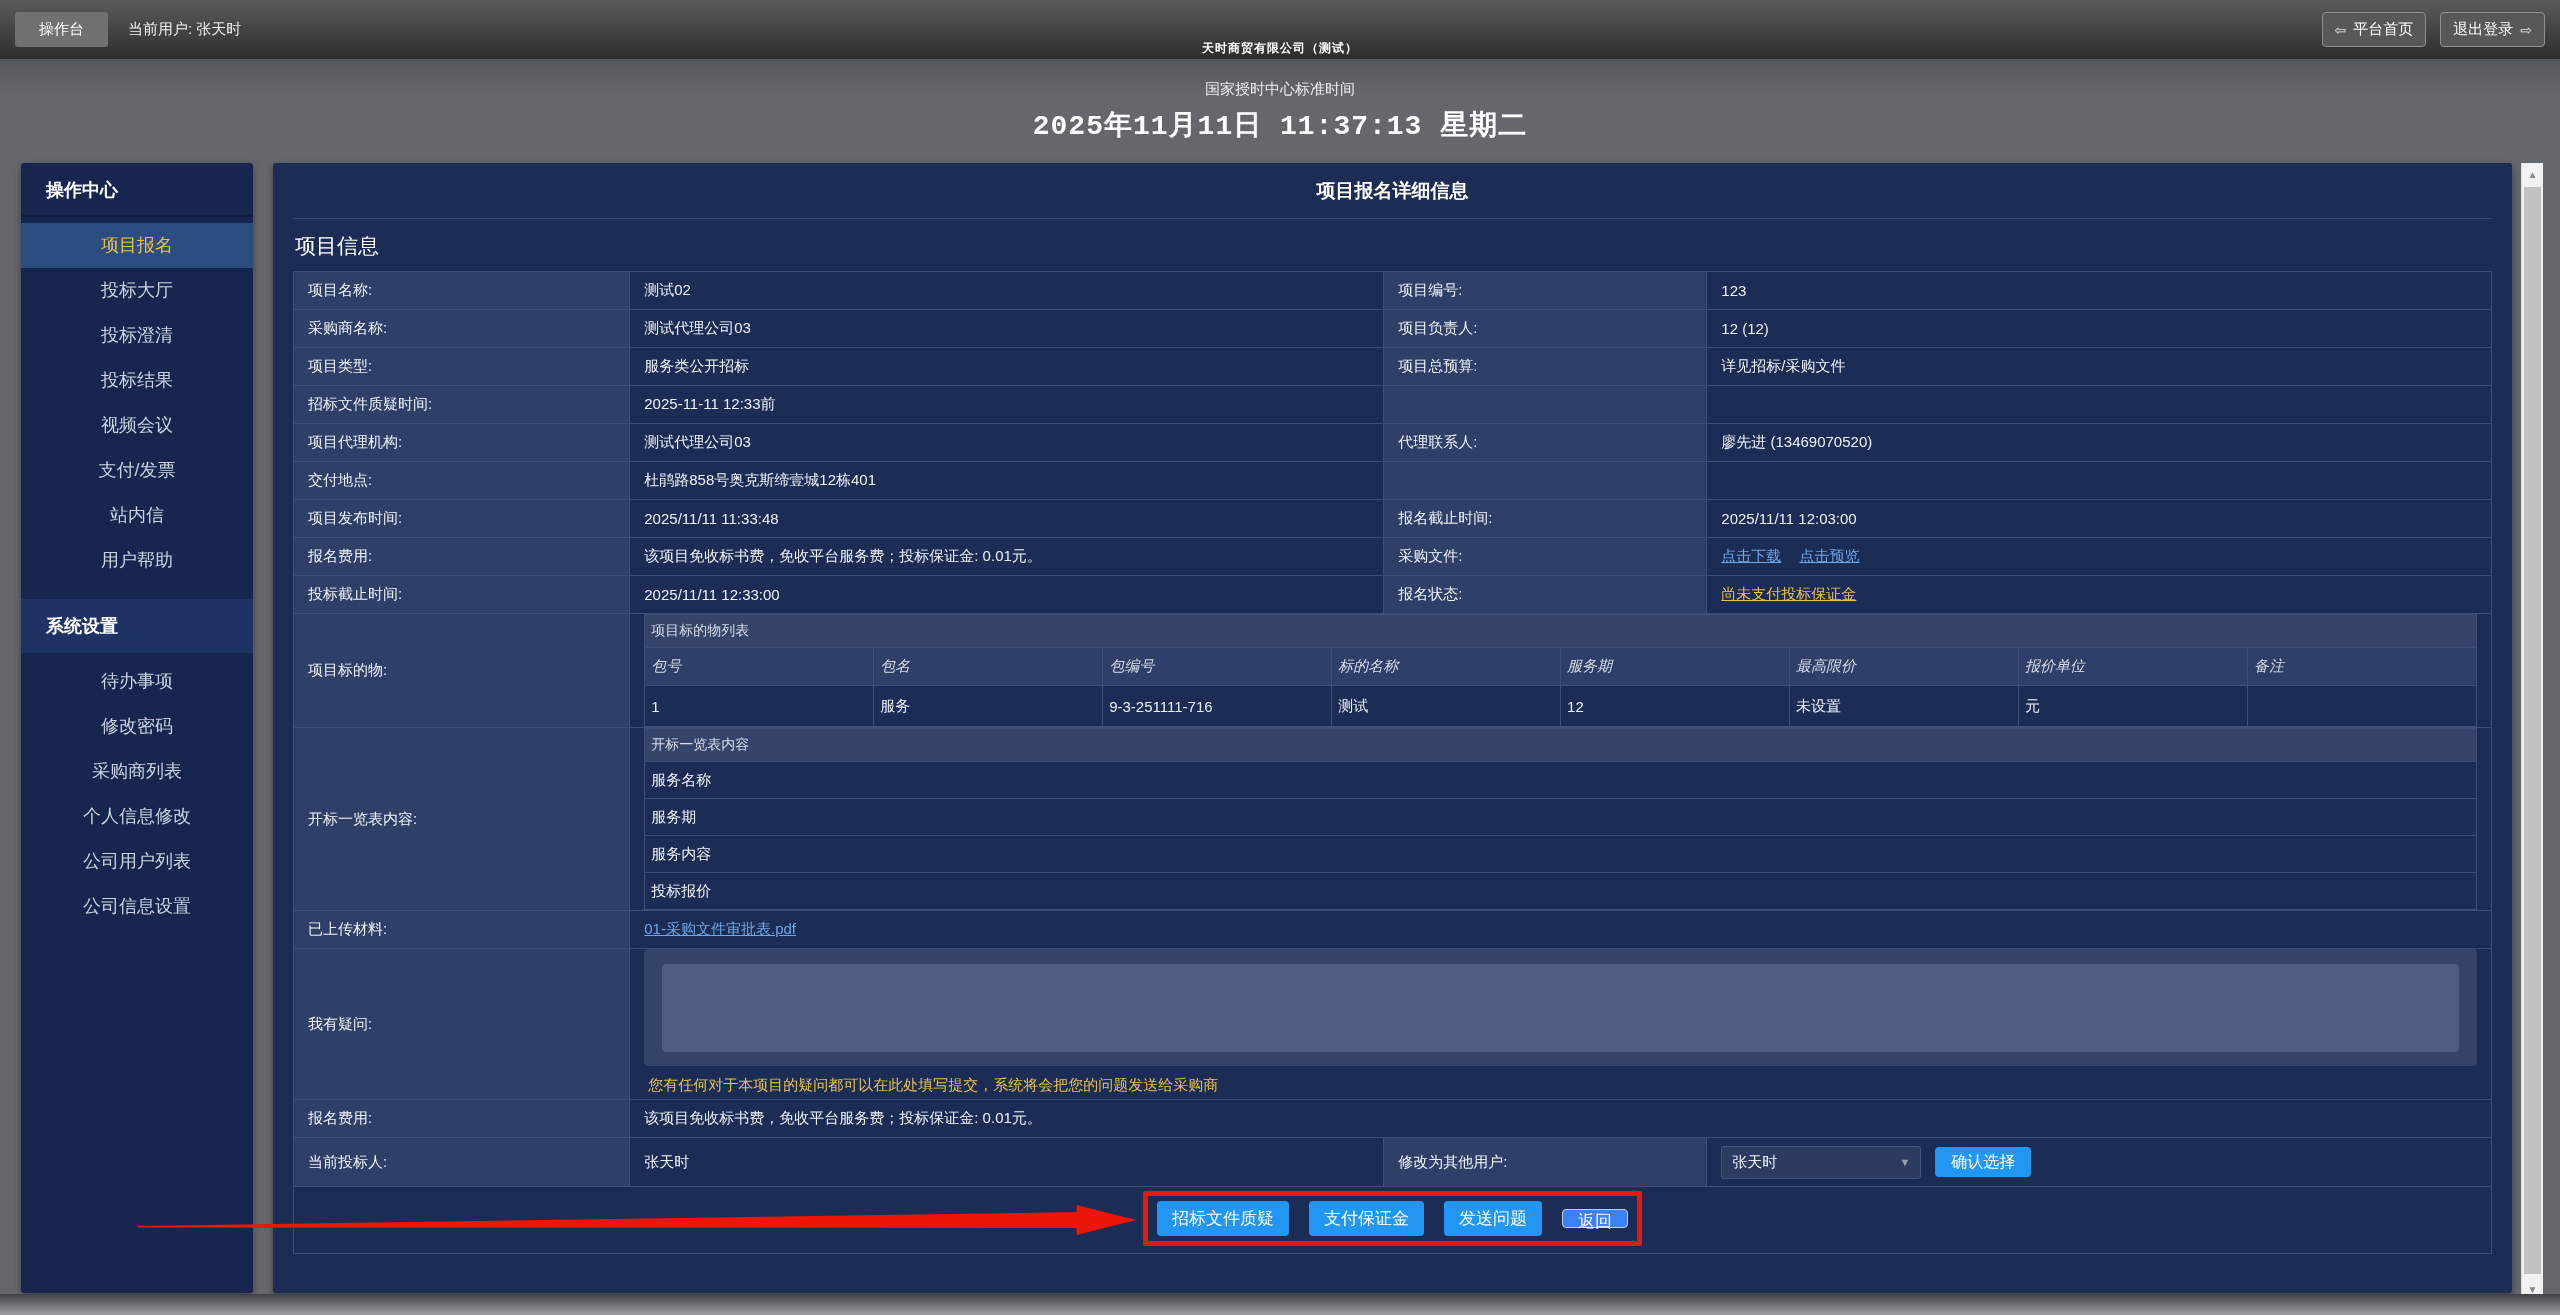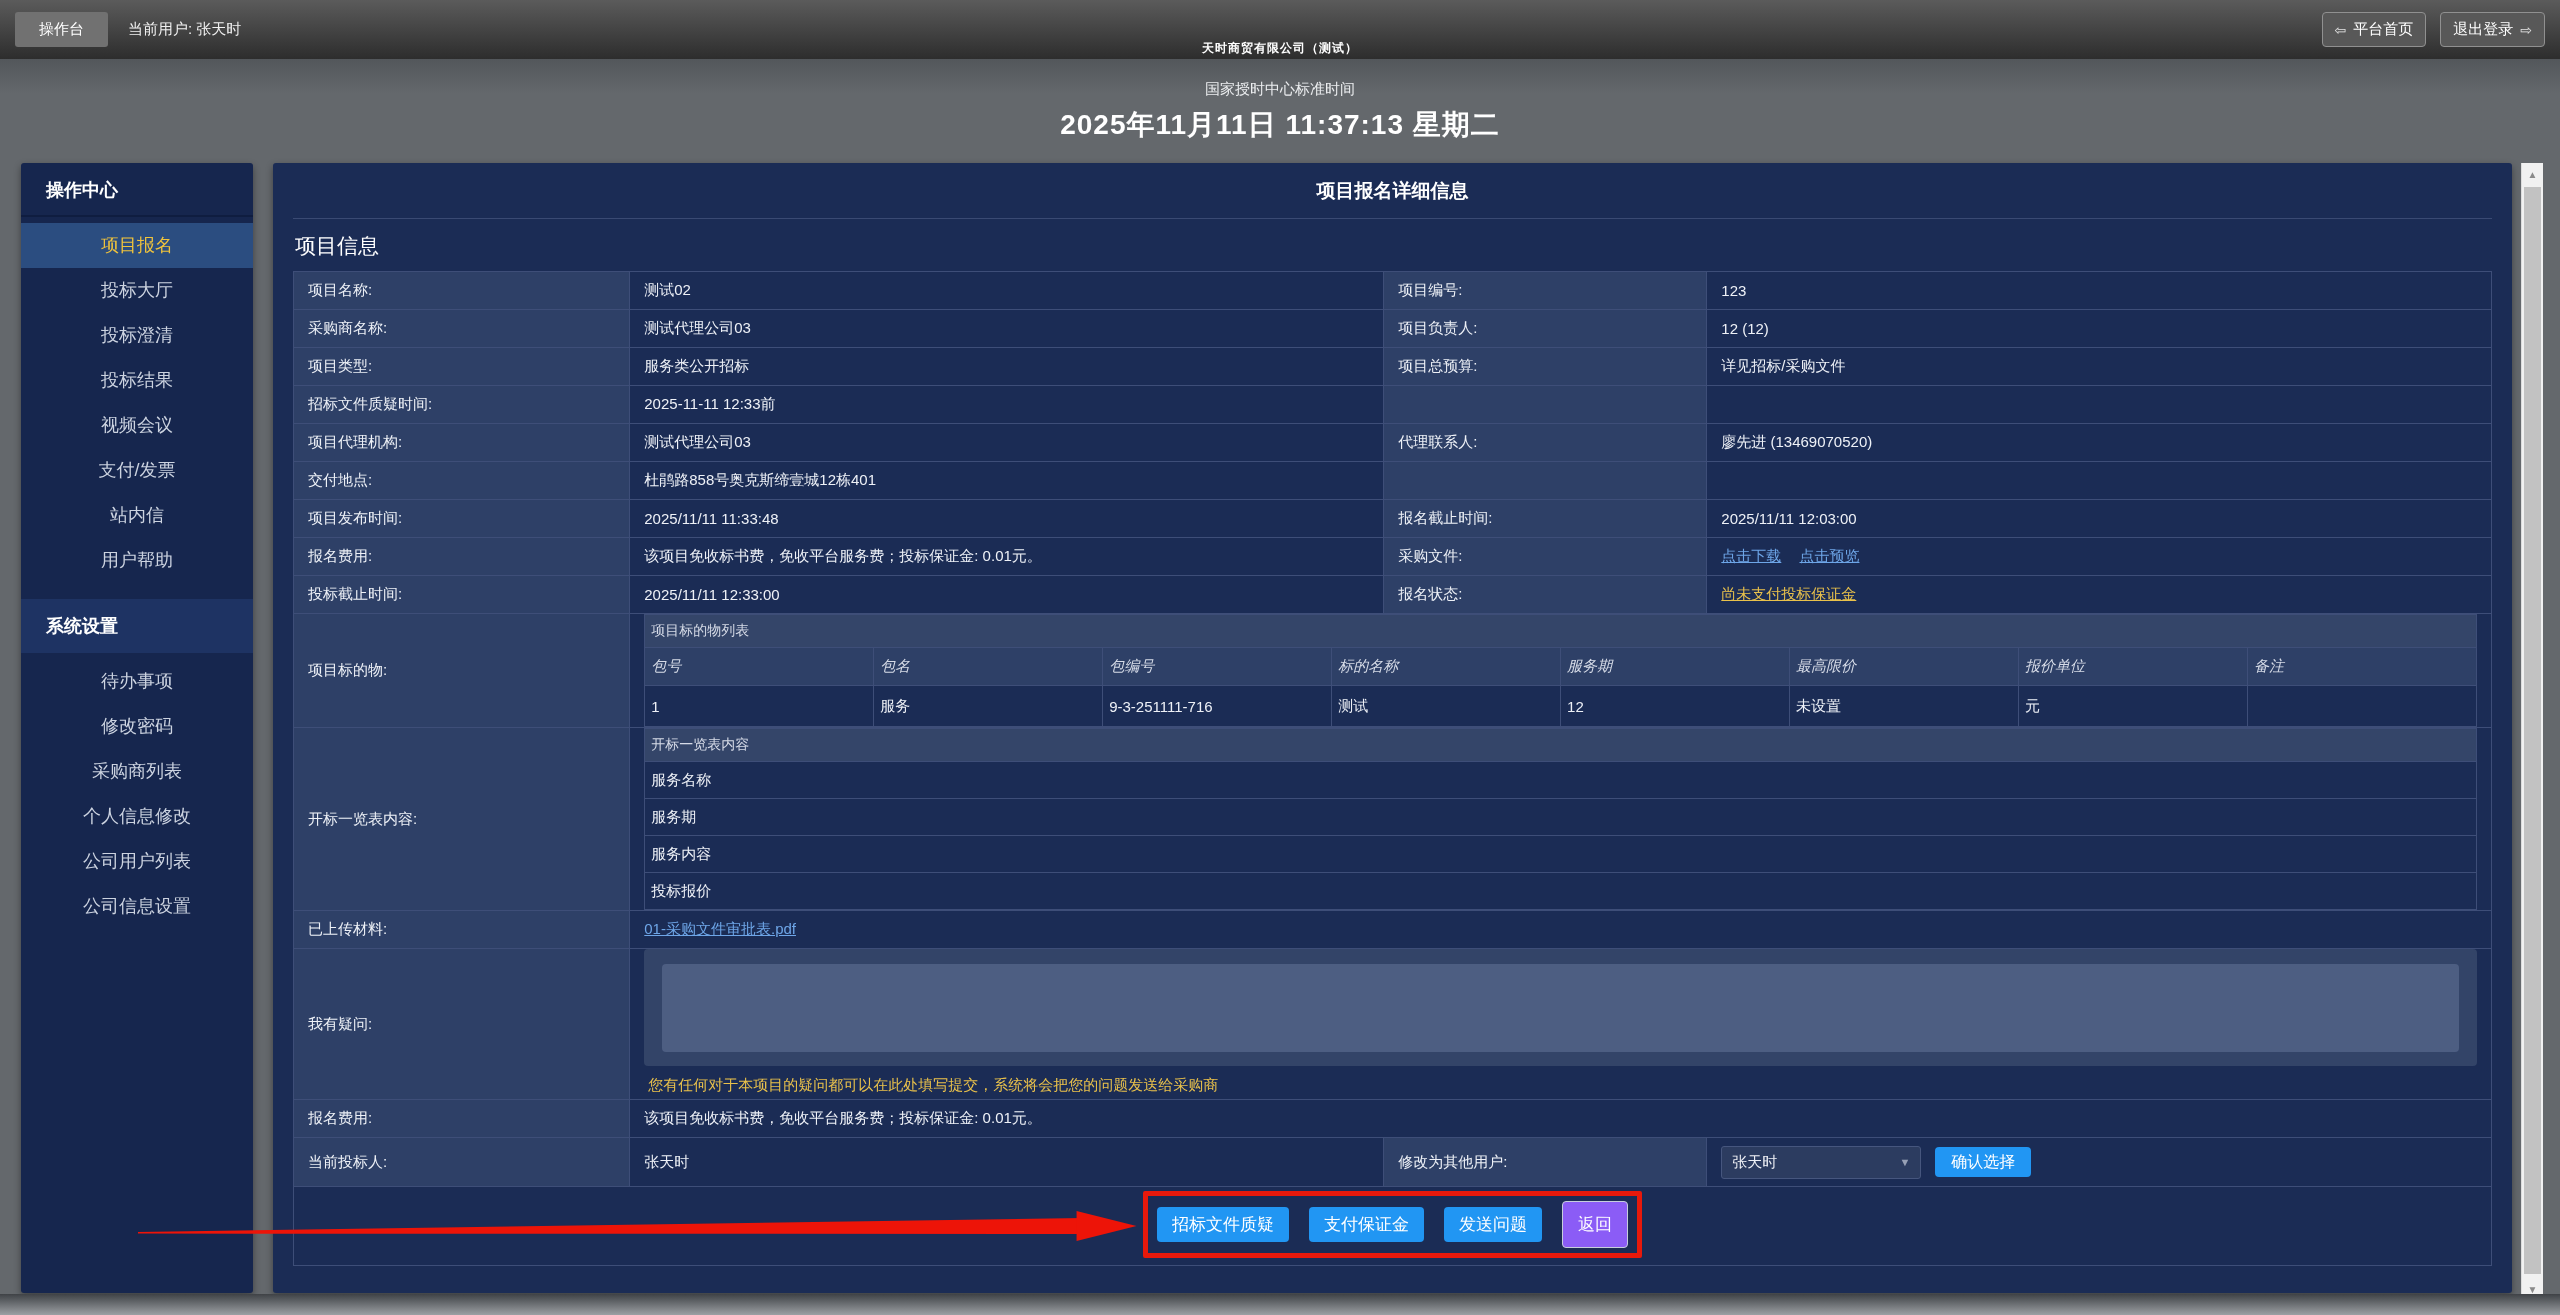--- a/index.html
+++ b/index.html
@@ -29,21 +29,21 @@
     padding:7px 12px; border-radius:4px; display:flex; gap:7px; align-items:center; cursor:pointer;
   }
   .topbar-btn .arrow { font-size:14px; color:#e6e6e6; }
 
   
   .clock {
     height:104px; text-align:center; padding-top:21px; color:#fff;
     background:linear-gradient(#53575b 0,#64686c 34px);
   }
   .clock-label { font-size:15px; color:#eceef0; margin-bottom:7px; }
-  .clock-time { font-size:28px; font-weight:bold; letter-spacing:1px; }
+  .clock-time { font-size:28px; font-weight:bold; letter-spacing:1px;font-family:Liberation Mono, monospace; }
 
   
   .workspace { display:flex; gap:20px; padding:0 48px 0 21px; height:1130px; }
 
   .sidebar {
     width:232px; flex-shrink:0; background:#16264e; border-radius:3px;
     box-shadow:0 3px 7px rgba(0,0,0,.4); overflow:hidden;
   }
   .side-header {
     font-size:18px; font-weight:bold; color:#fff; padding:15px 0 13px 25px;
@@ -112,22 +112,22 @@
 
   
   td.actions-cell { padding:0; height:66px; }
   .actions-flex { position:relative; display:flex; justify-content:center; padding:14px 0 17px; }
   .btn-group { position:relative; display:flex; gap:20px; align-items:center; }
   .action-btn {
     background:#2196f3; color:#fff; border:none; border-radius:4px; height:35px;
     padding:0 15px; font-size:17px; cursor:pointer; white-space:nowrap;
   }
   .back-btn {
-    background:#8b5cf6; color:#fff; border:1px solid #c6cddd; border-radius:4px;
-    height:47px; padding:0 15px; font-size:17px; cursor:pointer; white-space:nowrap;
+    background:#3b82f6; color:#fff; border:1px solid #c6cddd; border-radius:4px;
+    height:19px; padding:0 15px; font-size:17px; cursor:pointer; white-space:nowrap;
   }
   .red-box {
     position:absolute; left:-14px; right:-14px; top:-10px; bottom:-10px;
     border:5px solid #e8190b; border-radius:2px; pointer-events:none;
   }
   .arrow-wrap {
     position:absolute; right:calc(50% + 256px); left:-170px; top:50%; height:36px;
     transform:translateY(-50%); pointer-events:none;
   }
   .arrow-wrap svg { width:100%; height:100%; display:block; }

